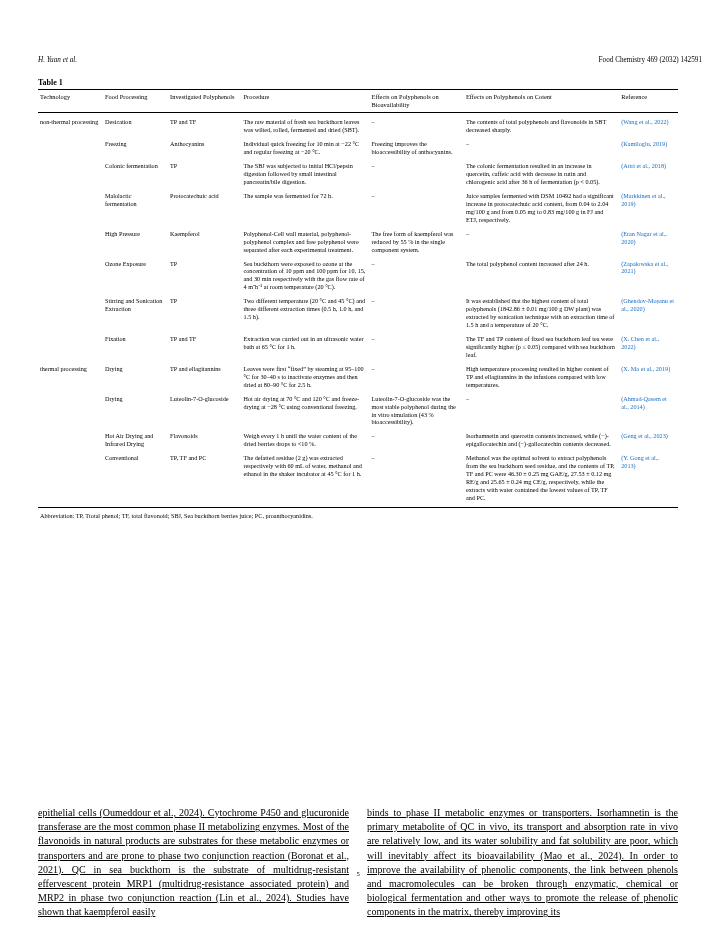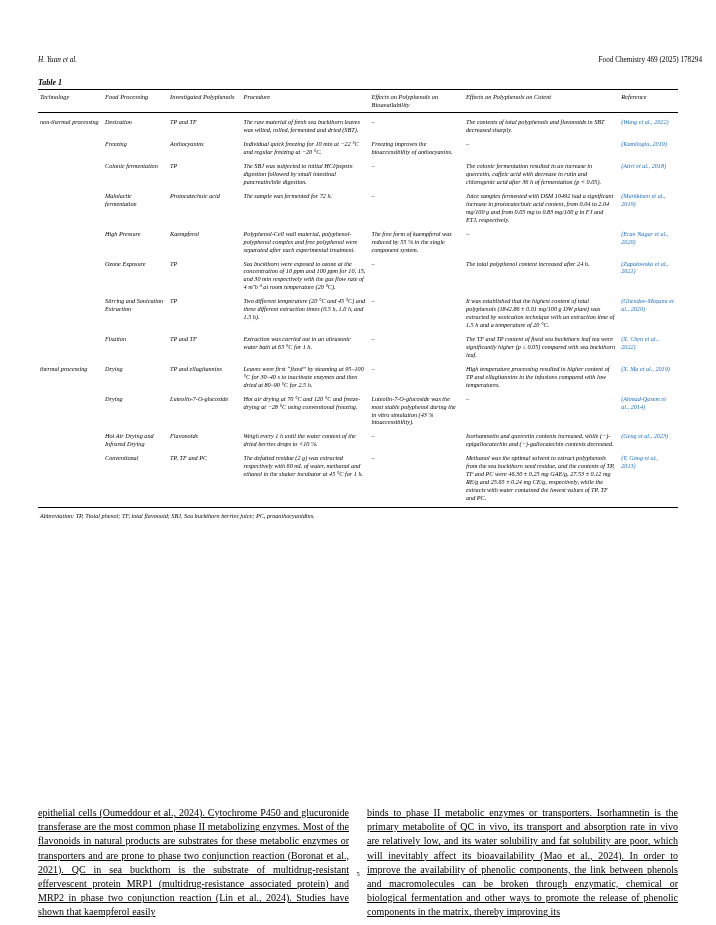--- a/index.html
+++ b/index.html
@@ -33,21 +33,20 @@
     justify-content: space-between;
   }
   .runhead .left { font-style: italic; }
   .runhead .right { font-style: normal; }
 
   .table-wrap {
     position: absolute;
     top: 62px;
     left: 38px;
     width: 640px;
-    font-style: italic;
   }
   .tbl-num {
     font-size: 8px;
     font-weight: bold;
     margin-bottom: 2px;
   }
   .tbl-cap {
     font-size: 7.2px;
     margin-bottom: 5px;
   }
@@ -116,21 +115,21 @@
   col.c6 { width: 148px; }
   col.c7 { width: 56px; }
 </style>
 </head>
 <body>
 
 <div class="page">
 
   <div class="runhead">
     <div class="left">H. Yuan et al.</div>
-    <div class="right">Food Chemistry 469 (2025) 178294</div>
+    <div class="right">Food Chemistry 469 (2032) 142591</div>
   </div>
 
   <div class="table-wrap">
     <div class="tbl-num">Table 1</div>
 
     <table class="maintable">
       <colgroup>
         <col class="c1">
           <col class="c2">
           <col class="c3">

